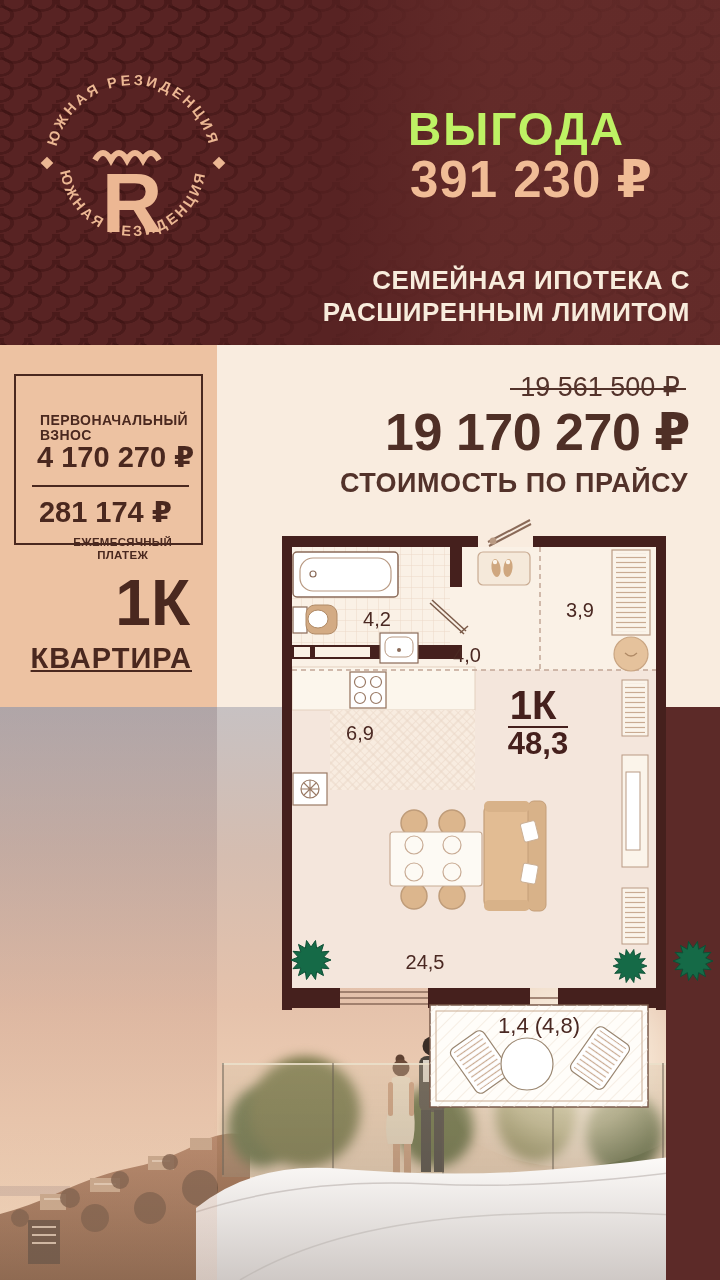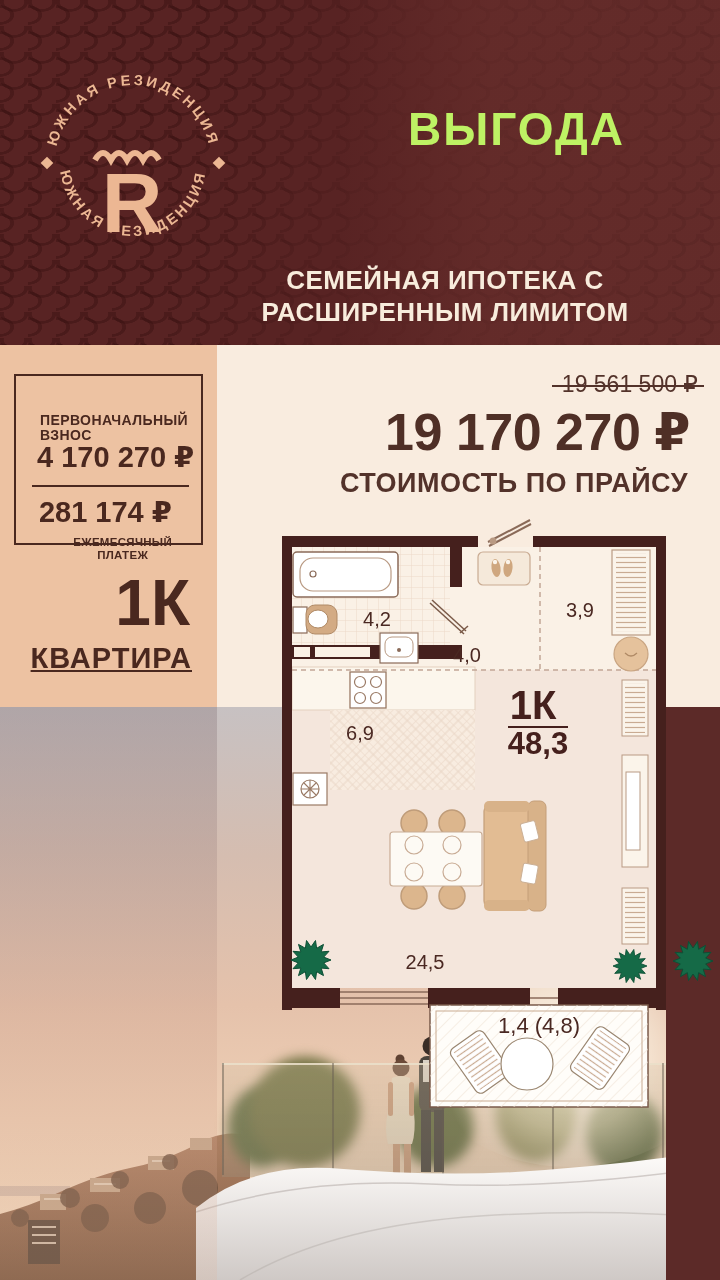--- a/index.html
+++ b/index.html
@@ -13,36 +13,36 @@
     background:linear-gradient(90deg,rgba(150,80,70,0) 0%,rgba(150,80,70,0.18) 40%);}
   #waves{left:0;top:0;width:720px;height:345px;opacity:.8;
     background-image:
       radial-gradient(16px 11px at 14px 2px, rgba(40,8,8,0) 62%, rgba(40,8,8,0.35) 66%, rgba(40,8,8,0.35) 86%, rgba(40,8,8,0) 90%),
       radial-gradient(16px 11px at 0px 15px, rgba(40,8,8,0) 62%, rgba(40,8,8,0.35) 66%, rgba(40,8,8,0.35) 86%, rgba(40,8,8,0) 90%);
     background-size:28px 26px;
     -webkit-mask-image:linear-gradient(100deg,#000 28%,rgba(0,0,0,0.10) 55%,rgba(0,0,0,0.35) 100%);
     mask-image:linear-gradient(100deg,#000 28%,rgba(0,0,0,0.10) 55%,rgba(0,0,0,0.35) 100%);}
   #benefit-label{left:408px;top:102px;font-size:46px;font-weight:bold;color:#bef264;letter-spacing:2px;}
   #benefit-amount{left:410px;top:150px;font-size:51px;font-weight:bold;color:#f0bc96;letter-spacing:1px;white-space:nowrap;}
-  #mortgage{left:200px;right:30px;top:264px;text-align:center;font-size:26px;font-weight:bold;
+  #mortgage{left:200px;right:30px;top:264px;text-align:right;font-size:26px;font-weight:bold;
             color:#f8ecdc;line-height:32px;letter-spacing:.5px;}
 
   
   #midband{left:0;top:345px;width:720px;height:362px;background:#f9ecdf;}
   #sidepanel{left:0;top:345px;width:217px;height:460px;background:#edc2a2;color:#4a281f;}
   #paybox{position:absolute;left:14px;top:29px;width:185px;height:167px;border:2px solid #4a281f;}
   #down-label{position:absolute;left:24px;top:37px;font-size:14px;font-weight:bold;line-height:15px;letter-spacing:.4px;}
   #down-value{position:absolute;left:21px;top:64px;font-size:29px;font-weight:bold;white-space:nowrap;}
   #pay-divider{position:absolute;left:16px;top:109px;width:157px;height:2px;background:#4a281f;}
   #monthly-value{position:absolute;right:29px;top:119px;font-size:29px;font-weight:bold;white-space:nowrap;margin-left:11px;}
   #monthly-label{position:absolute;right:29px;top:160px;font-size:11.5px;font-weight:bold;line-height:12.5px;text-align:center;letter-spacing:.3px;}
   #apt-type{position:absolute;right:27px;top:228px;font-size:64px;font-weight:bold;line-height:60px;}
   #apt-kind{position:absolute;right:25px;top:297px;font-size:29px;font-weight:bold;letter-spacing:1px;text-decoration:underline;}
 
-  #price-old{right:22px;top:371px;font-size:23px;color:#53322a;white-space:nowrap;}
+  #price-old{right:40px;top:371px;font-size:27px;color:#53322a;white-space:nowrap;}
   #price-old::after{content:"";position:absolute;left:-10px;right:-6px;top:52%;height:2px;background:#53322a;}
   #price-new{right:30px;top:402px;font-size:52px;font-weight:bold;color:#4f2f26;letter-spacing:-.5px;white-space:nowrap;}
   #price-caption{right:32px;top:468px;font-size:27px;font-weight:bold;color:#53322a;letter-spacing:.5px;white-space:nowrap;margin-left:44px;}
 
   
   #photo{left:0;top:707px;width:720px;height:573px;
     background:linear-gradient(180deg,#c7c1c2 0%,#d5bdb0 26%,#e5c2ab 52%,#eecfb5 72%,#f2dcc2 100%);}
   #photo .blob{position:absolute;border-radius:50%;filter:blur(6px);}
   #glow{left:420px;top:240px;width:300px;height:220px;border-radius:50%;
     background:radial-gradient(circle,rgba(255,246,214,0.95) 0%,rgba(255,238,200,0.55) 40%,rgba(255,238,200,0) 70%);
@@ -78,20 +78,21 @@
     <text font-size="14.5" font-weight="bold" fill="#ecb793" letter-spacing="3">
       <textPath href="#arcB" startOffset="50%" text-anchor="middle">ЮЖНАЯ РЕЗИДЕНЦИЯ</textPath>
     </text>
     <rect x="-4.5" y="-4.5" width="9" height="9" transform="translate(12,98) rotate(45)" fill="#ecb793"></rect>
     <rect x="-4.5" y="-4.5" width="9" height="9" transform="translate(184,98) rotate(45)" fill="#ecb793"></rect>
     <path d="M60,95 q8,-14 16,0 q8,-14 16,0 q8,-14 16,0 q8,-14 16,0" stroke="#ecb793" stroke-width="6" fill="none"></path>
     <text x="97" y="167" text-anchor="middle" font-size="84" font-weight="bold" fill="#ecb793">R</text>
   </svg>
 
   <div id="benefit-label" class="abs">ВЫГОДА</div>
+  <div id="benefit-amount" class="abs">391 230 ₽</div>
   <div id="mortgage" class="abs">
     <div>СЕМЕЙНАЯ ИПОТЕКА С</div>
     <div>РАСШИРЕННЫМ ЛИМИТОМ</div>
   </div>
 
   <div id="midband" class="abs"></div>
 
   <div id="sidepanel" class="abs">
     <div id="paybox">
       <div id="down-label">

